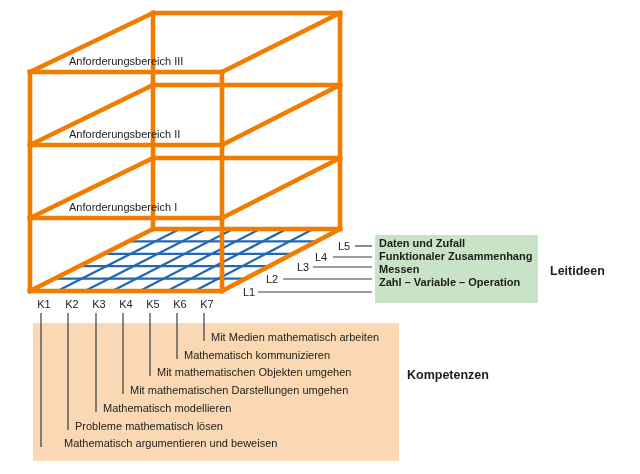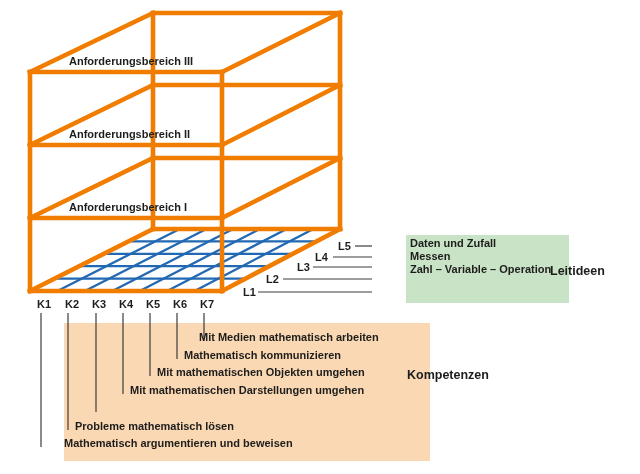--- a/index.html
+++ b/index.html
@@ -6,39 +6,40 @@
     --orange:#f07d00; --blue:#2268b2; --green-bg:#c9e3c7; --peach-bg:#fad8b4;
     --text:#1d1d1b; --line:#3c3c3b;
   }
   html,body{margin:0;padding:0;background:#fff;}
   #canvas{position:relative;width:640px;height:474px;background:#fff;overflow:hidden;
           font-family:"Liberation Sans",sans-serif;}
   #diagram-svg{position:absolute;left:0;top:0;z-index:2;}
   .frame{stroke:var(--orange);stroke-width:4.6;stroke-linecap:square;}
   .grid{stroke:var(--blue);stroke-width:2.3;stroke-linecap:butt;}
   .leader{stroke:var(--line);stroke-width:1.2;}
-  .fillbox{position:absolute;z-index:1;margin-left:31px;}
+  .fillbox{position:absolute;z-index:1;}
   .green-box{left:375px;top:235px;width:163px;height:68px;background:var(--green-bg);
              padding:2px 0 0 4px;box-sizing:border-box;}
   .peach-box{left:33px;top:323px;width:366px;height:138px;background:var(--peach-bg);}
-  .label{position:absolute;z-index:3;font-weight:bold;font-size:11px;line-height:13px;
+  .label{position:absolute;z-index:3;font-weight:normal;font-size:11px;line-height:13px;
          color:var(--text);white-space:nowrap;}
   .code{transform:translateX(-50%);}
   .green-box .row{font-weight:bold;font-size:11px;line-height:13px;color:var(--text);
                   white-space:nowrap;}
   .heading{position:absolute;z-index:3;font-weight:bold;font-size:12.5px;line-height:15.5px;
            color:var(--text);white-space:nowrap;}
 </style>
 </head>
 <body>
 
 <div id="canvas">
 
   <div class="fillbox green-box">
     <div class="row">Daten und Zufall</div>
+    <div class="row">Funktionaler Zusammenhang</div>
     <div class="row">Messen</div>
     <div class="row">Zahl – Variable – Operation</div>
   </div>
   <div class="fillbox peach-box"></div>
 
   <svg id="diagram-svg" width="640" height="474" viewBox="0 0 640 474">
 
     <g class="grid">
       <line x1="54.6" y1="278.6" x2="245.6" y2="278.6"></line>
       <line x1="79.2" y1="266.2" x2="269.2" y2="266.2"></line>
@@ -110,24 +111,25 @@
   <div class="label code" style="left:153px;top:298px">K5</div>
   <div class="label code" style="left:180px;top:298px">K6</div>
   <div class="label code" style="left:207px;top:298px">K7</div>
 
   <div class="label" style="left:338px;top:240px">L5</div>
   <div class="label" style="left:315px;top:251px">L4</div>
   <div class="label" style="left:297px;top:261px">L3</div>
   <div class="label" style="left:266px;top:273px">L2</div>
   <div class="label" style="left:243px;top:286px">L1</div>
 
-  <div class="label" style="left:199px;top:331px">Mit Medien mathematisch arbeiten</div>
+  <div class="label" style="left:211px;top:331px">Mit Medien mathematisch arbeiten</div>
   <div class="label" style="left:184px;top:349px">Mathematisch kommunizieren</div>
   <div class="label" style="left:157px;top:366px">Mit mathematischen Objekten umgehen</div>
   <div class="label" style="left:130px;top:384px">Mit mathematischen Darstellungen umgehen</div>
+  <div class="label" style="left:103px;top:402px">Mathematisch modellieren</div>
   <div class="label" style="left:75px;top:420px">Probleme mathematisch lösen</div>
   <div class="label" style="left:64px;top:437px">Mathematisch argumentieren und beweisen</div>
 
   <div class="heading" style="left:550px;top:264px">Leitideen</div>
   <div class="heading" style="left:407px;top:368px">
     <div>Kompetenzen</div>
   </div>
 
 </div>
 

